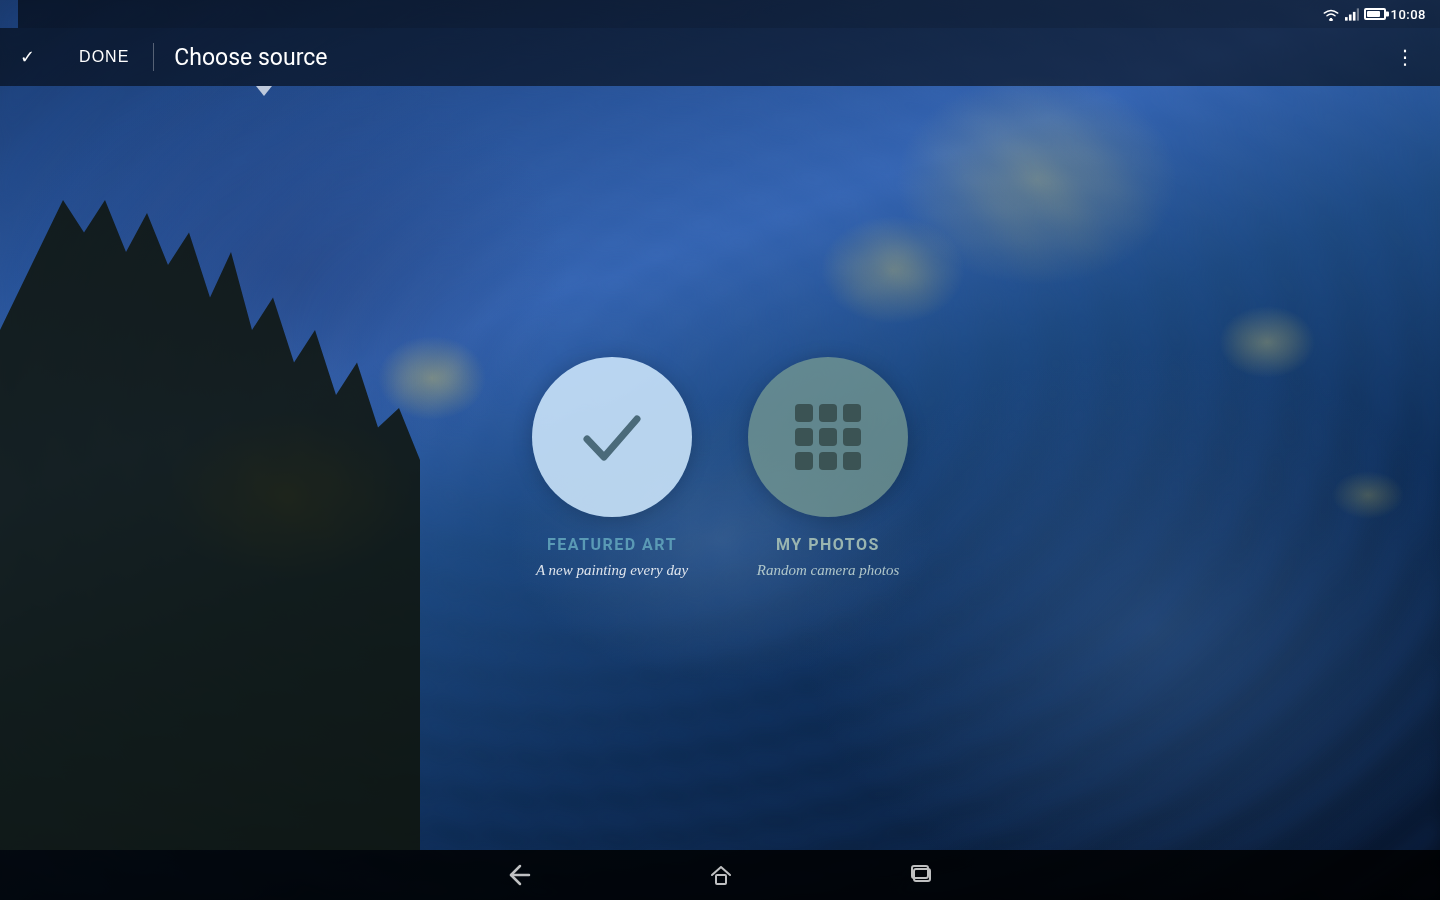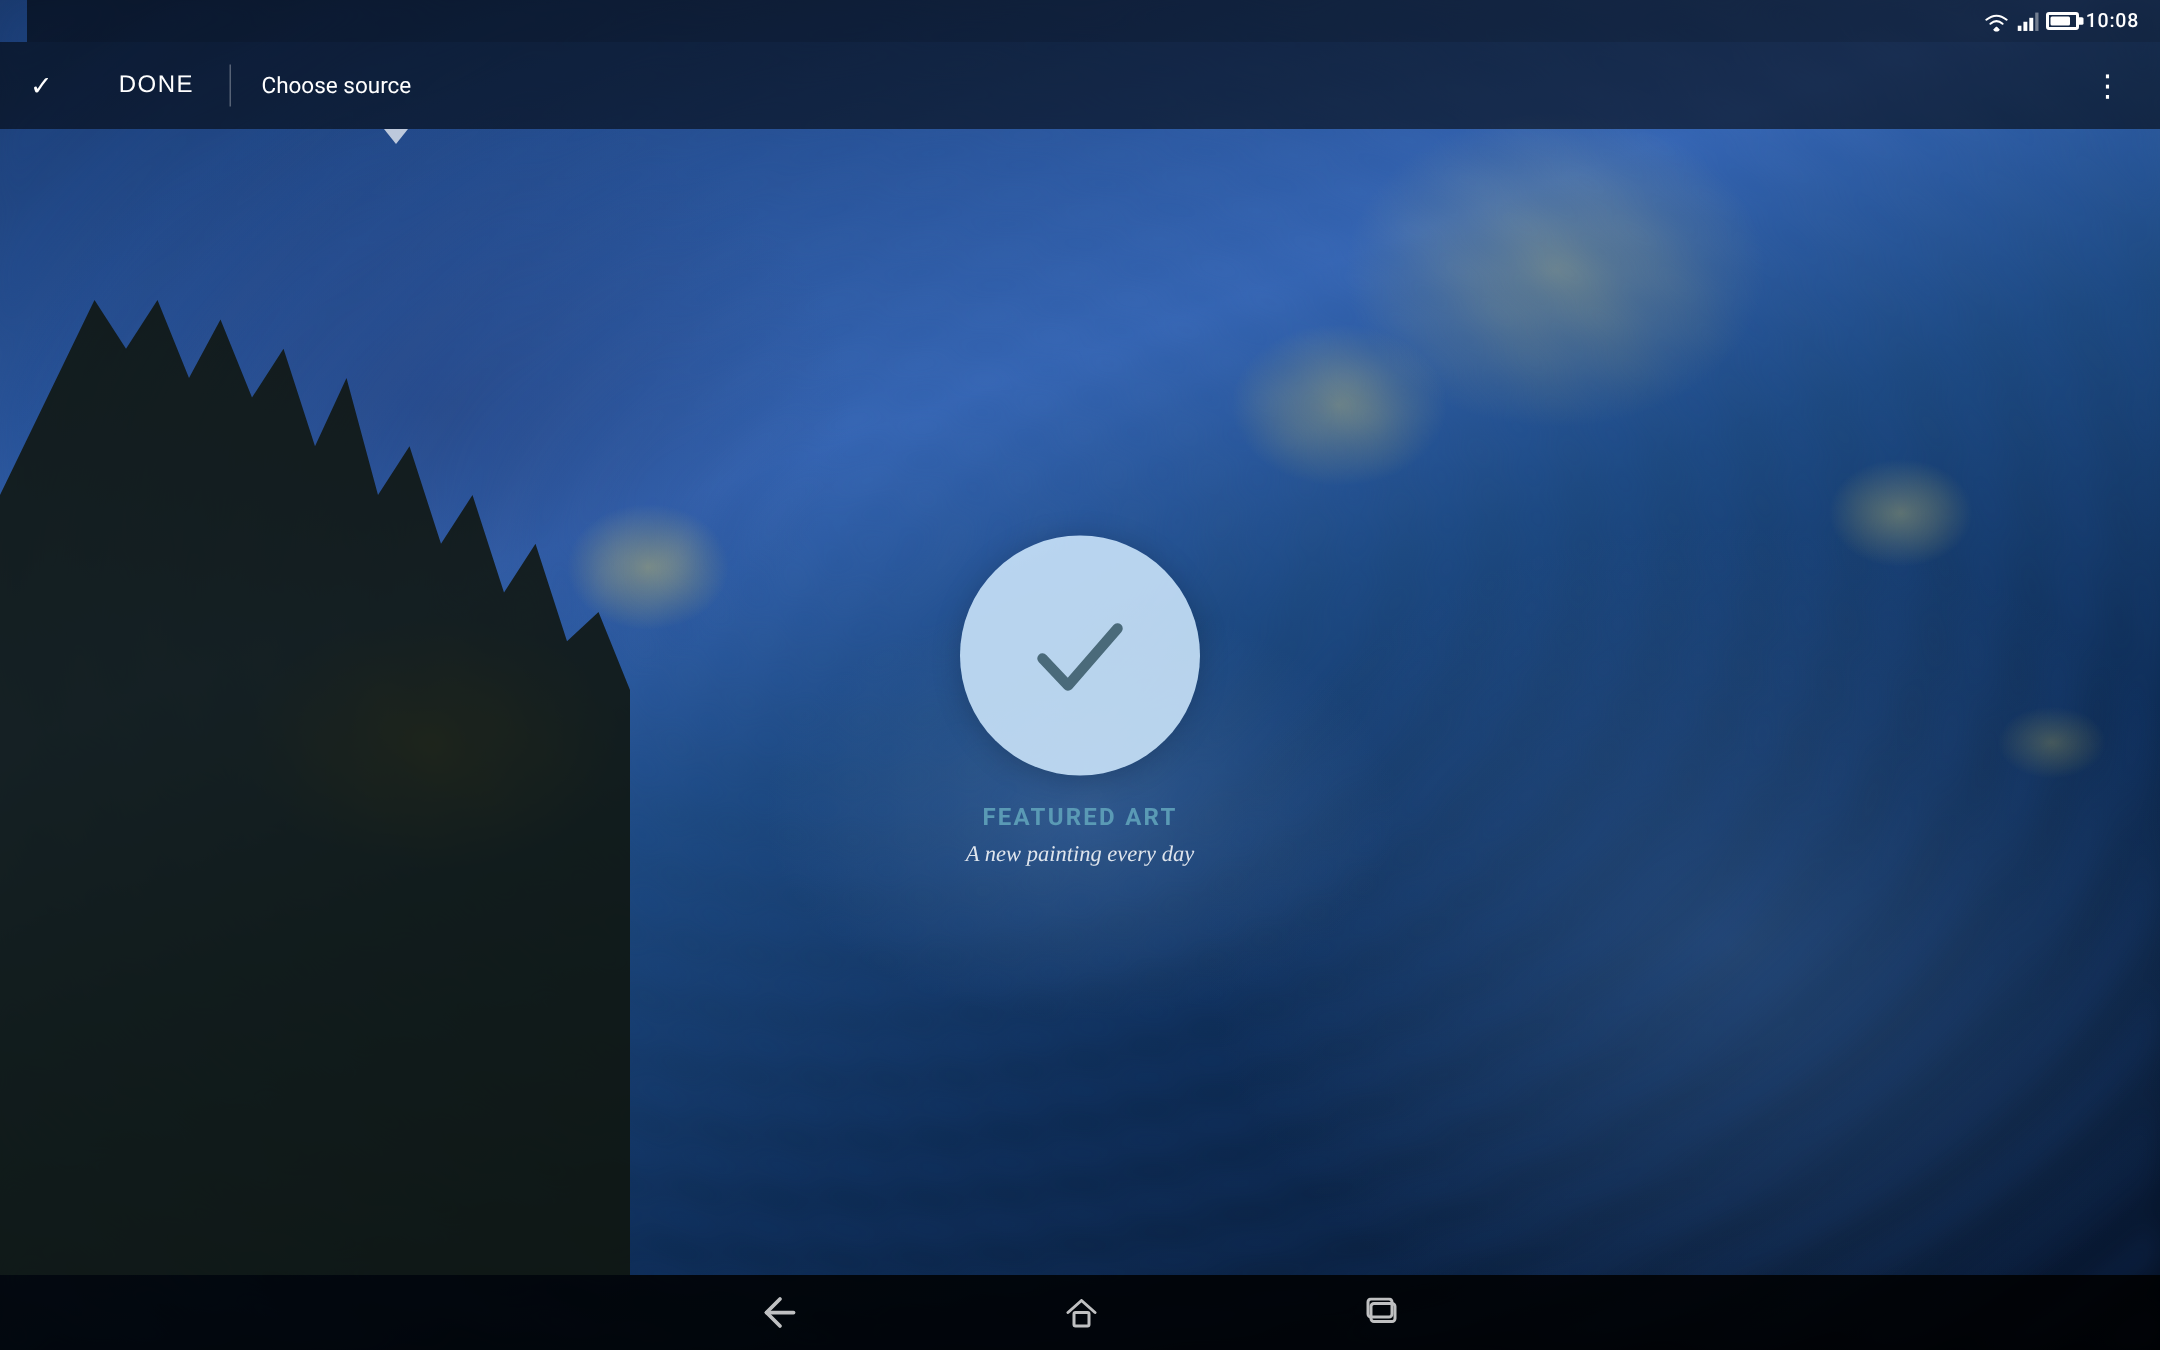--- a/index.html
+++ b/index.html
@@ -161,21 +161,21 @@
 
     .bar-divider {
       width: 1px;
       height: 28px;
       background: rgba(255,255,255,0.3);
       margin: 0 20px;
     }
 
     .choose-source-label {
       color: #fff;
-      font-size: 15px;
+      font-size: 23px;
       font-weight: 400;
       flex: 1;
     }
 
     
     .triangle-indicator {
       position: absolute;
       top: 86px;
       left: 256px;
       width: 0;
@@ -355,20 +355,37 @@
   <div class="source-option">
     <div class="source-circle featured">
       <svg width="80" height="80" viewBox="0 0 80 80" fill="none">
         <path d="M15 42 L32 60 L65 22" stroke="#4a6a7a" stroke-width="7" stroke-linecap="round" stroke-linejoin="round" fill="none"></path>
       </svg>
     </div>
     <span class="source-title featured">FEATURED ART</span>
     <span class="source-subtitle">A new painting every day</span>
   </div>
 
+  <div class="source-option">
+    <div class="source-circle photos">
+      <div class="grid-icon">
+        <div class="grid-dot"></div>
+        <div class="grid-dot"></div>
+        <div class="grid-dot"></div>
+        <div class="grid-dot"></div>
+        <div class="grid-dot"></div>
+        <div class="grid-dot"></div>
+        <div class="grid-dot"></div>
+        <div class="grid-dot"></div>
+        <div class="grid-dot"></div>
+      </div>
+    </div>
+    <span class="source-title photos">MY PHOTOS</span>
+    <span class="source-subtitle photos">Random camera photos</span>
+  </div>
 
 </div>
 
 <div class="nav-bar">
 
   <button class="nav-btn">
     <svg width="26" height="22" viewBox="0 0 26 22" fill="none">
       <path d="M13 2 L4 11 L13 20" stroke="white" stroke-width="2.5" stroke-linecap="round" stroke-linejoin="round" fill="none"></path>
       <path d="M4 11 L22 11" stroke="white" stroke-width="2.5" stroke-linecap="round" fill="none"></path>
     </svg>

